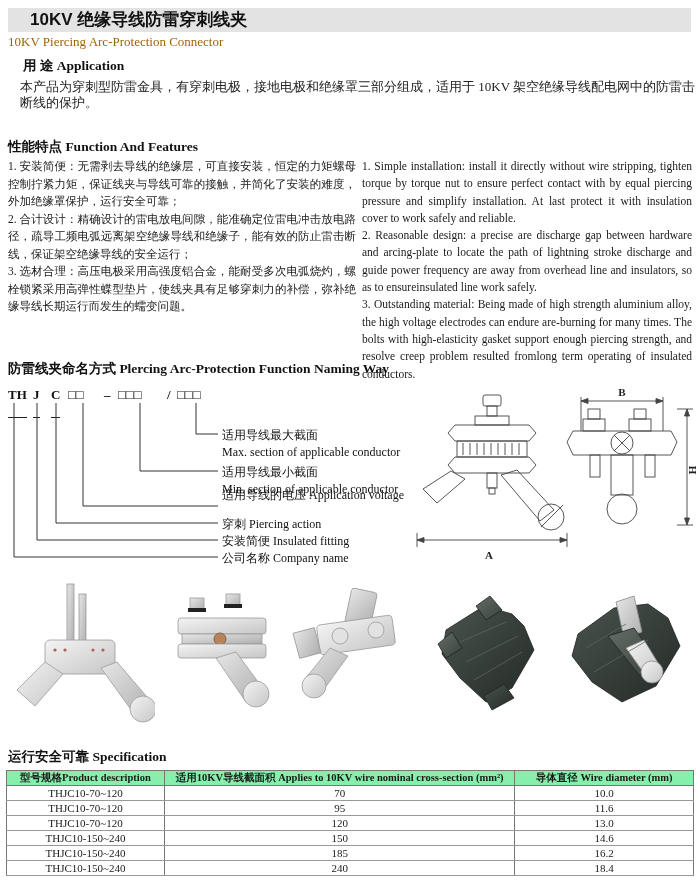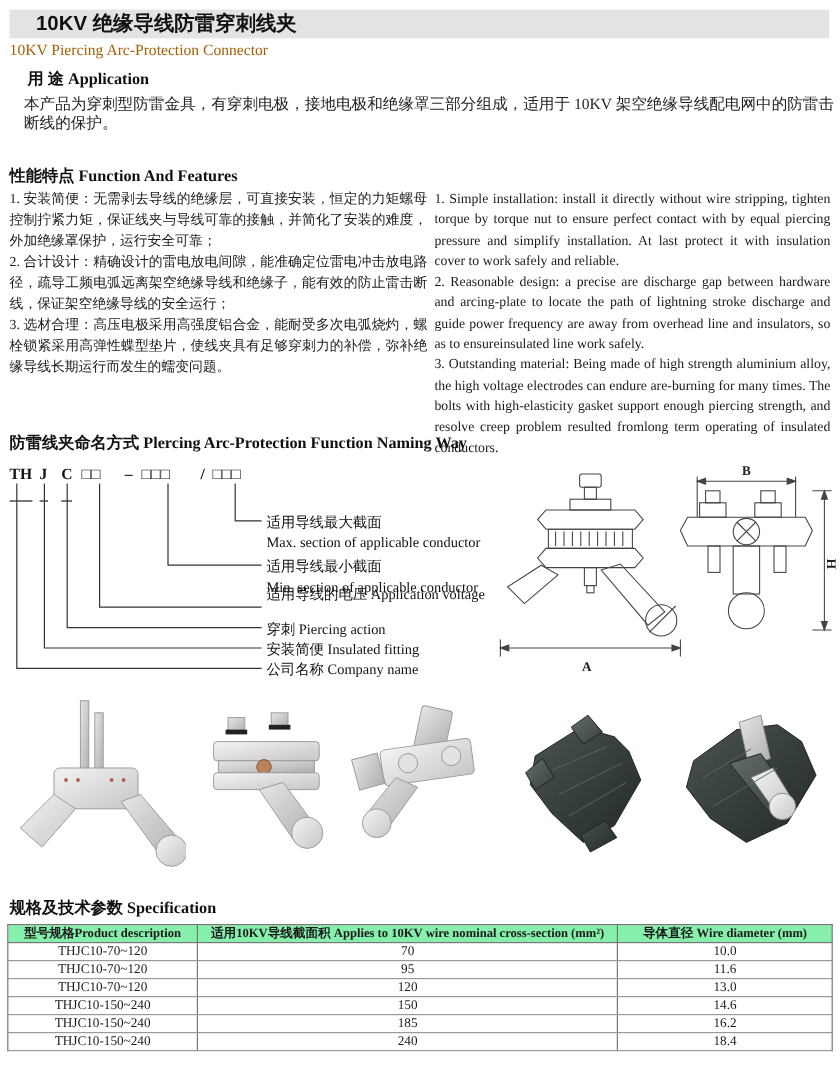--- a/index.html
+++ b/index.html
@@ -222,21 +222,21 @@
         <path d="M22,44 L58,18 L92,14 L112,28 L124,56 L100,96 L66,112 L36,92 L16,66 Z" fill="url(#drk)"></path>
         <path d="M60,12 L78,6 L86,42 L68,48 Z" fill="url(#silD)" stroke="#8a8a8a"></path>
         <path d="M52,46 L78,38 L102,72 L84,86 Z" fill="url(#drkL)"></path>
         <path d="M70,58 L88,50 L104,76 L90,86 Z" fill="url(#sil)" stroke="#8a8a8a"></path>
         <circle cx="96" cy="82" r="11" fill="url(#sil)" stroke="#8a8a8a"></circle>
         <path d="M30,58 L70,34 M38,82 L92,50" stroke="#5c655f" fill="none"></path>
       </g>
     </svg>
   </div>
 
-  <div class="abs sec-head spec-head">规格及技术参数 Specification</div>
+  <div class="abs sec-head spec-head">运行安全可靠 Specification</div>
 
   <table class="spec">
     <colgroup>
         <col style="width:23%">
         <col style="width:51%">
         <col style="width:26%">
       </colgroup>
     <thead>
       <tr>
         <th>型号规格Product description</th>

